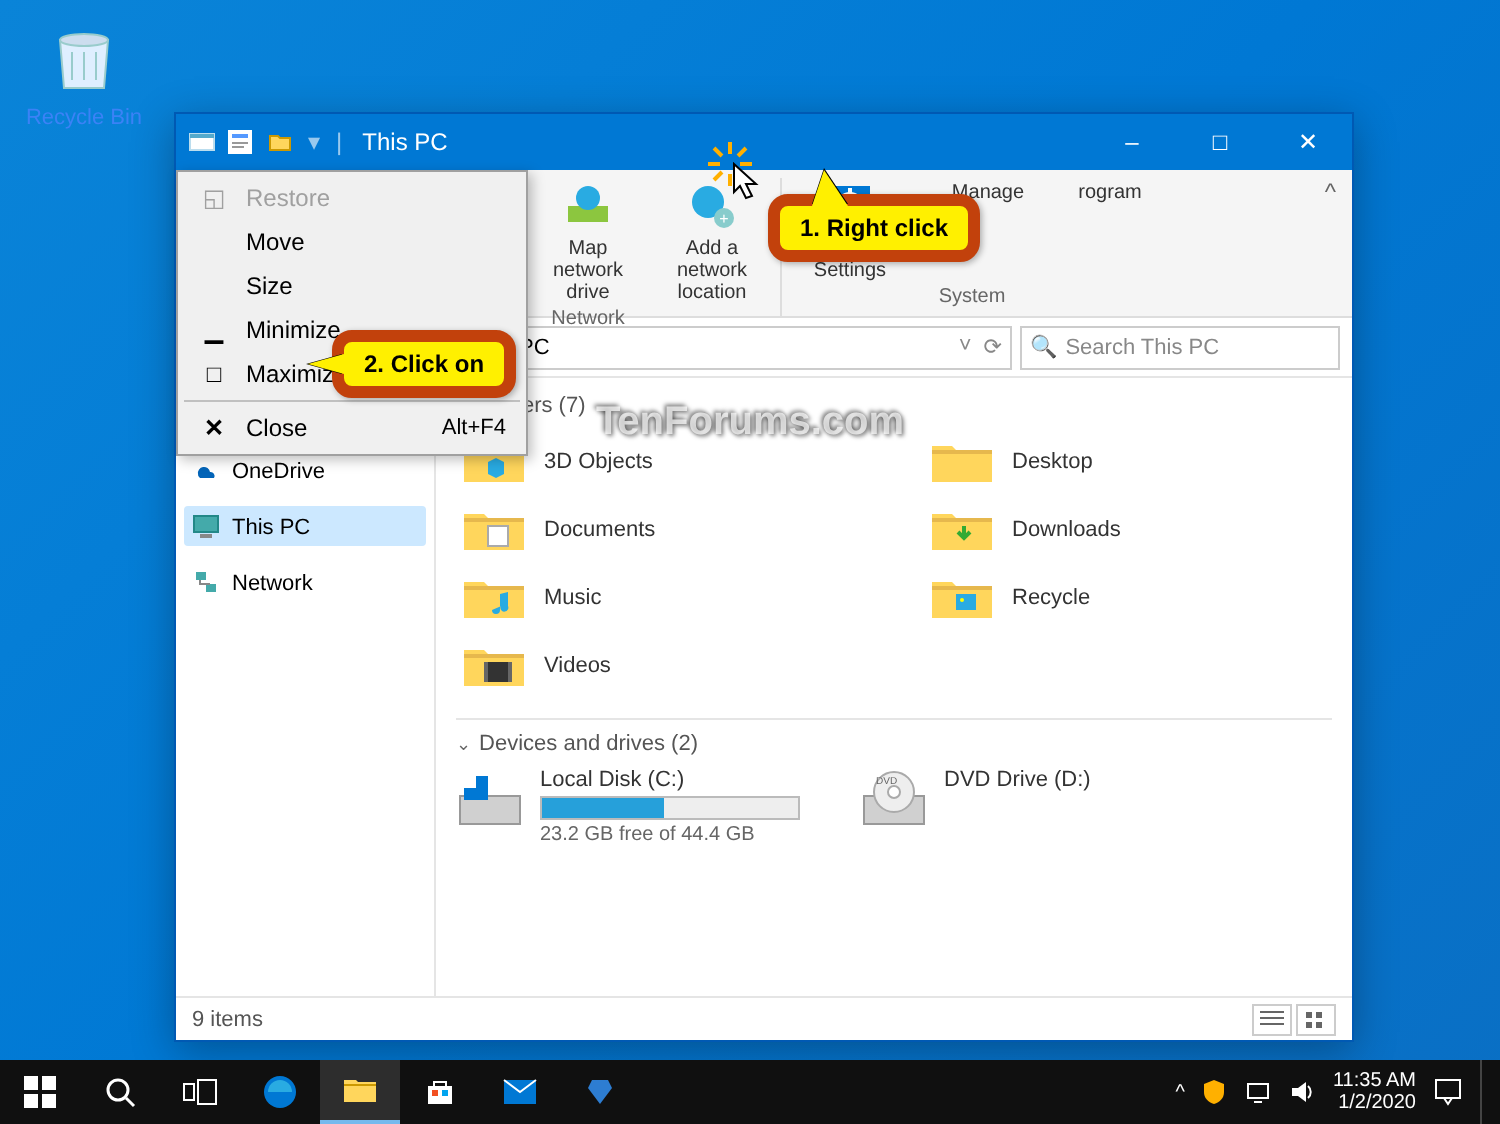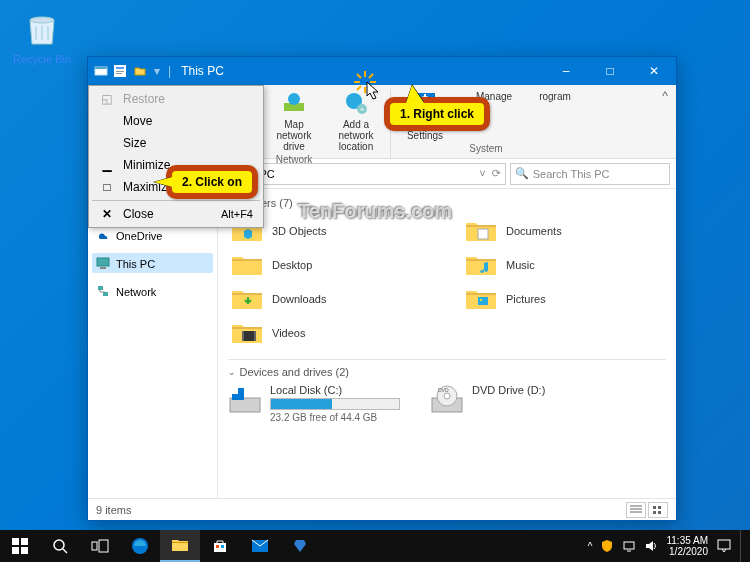--- a/index.html
+++ b/index.html
@@ -303,55 +303,55 @@
               <path d="M2 6h10l2 2h18v16H2z" fill="#ffd65c"></path>
               <path d="M2 8h30v2H2z" fill="#e6b84d"></path>
               <path d="M14 14l4-2 4 2v6l-4 2-4-2z" fill="#29abe2"></path>
             </svg>
           <span>3D Objects</span>
         </div>
         <div class="folder">
           <svg class="fic" viewBox="0 0 34 28">
               <path d="M2 6h10l2 2h18v16H2z" fill="#ffd65c"></path>
               <path d="M2 8h30v2H2z" fill="#e6b84d"></path>
+            </svg>
+          <span>Desktop</span>
+        </div>
+        <div class="folder">
+          <svg class="fic" viewBox="0 0 34 28">
+              <path d="M2 6h10l2 2h18v16H2z" fill="#ffd65c"></path>
+              <path d="M2 8h30v2H2z" fill="#e6b84d"></path>
               <rect x="14" y="12" width="10" height="10" fill="#fff" stroke="#aaa"></rect>
             </svg>
           <span>Documents</span>
         </div>
         <div class="folder">
           <svg class="fic" viewBox="0 0 34 28">
               <path d="M2 6h10l2 2h18v16H2z" fill="#ffd65c"></path>
               <path d="M2 8h30v2H2z" fill="#e6b84d"></path>
-            </svg>
-          <span>Desktop</span>
+              <path d="M18 12v6m-3-3l3 3 3-3" stroke="#3a3" stroke-width="2" fill="none"></path>
+            </svg>
+          <span>Downloads</span>
         </div>
         <div class="folder">
           <svg class="fic" viewBox="0 0 34 28">
               <path d="M2 6h10l2 2h18v16H2z" fill="#ffd65c"></path>
               <path d="M2 8h30v2H2z" fill="#e6b84d"></path>
               <path d="M16 20a2 2 0 104 0V12l4-1v7a2 2 0 11-1-1" fill="#29abe2"></path>
             </svg>
           <span>Music</span>
-        </div>
-        <div class="folder">
-          <svg class="fic" viewBox="0 0 34 28">
-              <path d="M2 6h10l2 2h18v16H2z" fill="#ffd65c"></path>
-              <path d="M2 8h30v2H2z" fill="#e6b84d"></path>
-              <path d="M18 12v6m-3-3l3 3 3-3" stroke="#3a3" stroke-width="2" fill="none"></path>
-            </svg>
-          <span>Downloads</span>
         </div>
         <div class="folder">
           <svg class="fic" viewBox="0 0 34 28">
               <path d="M2 6h10l2 2h18v16H2z" fill="#ffd65c"></path>
               <path d="M2 8h30v2H2z" fill="#e6b84d"></path>
               <rect x="14" y="12" width="10" height="8" fill="#29abe2"></rect>
               <circle cx="17" cy="15" r="1" fill="#ff0"></circle>
             </svg>
-          <span>Pictures</span>
+          <span>Recycle</span>
         </div>
         <div class="folder">
           <svg class="fic" viewBox="0 0 34 28">
               <path d="M2 6h10l2 2h18v16H2z" fill="#ffd65c"></path>
               <path d="M2 8h30v2H2z" fill="#e6b84d"></path>
               <rect x="12" y="12" width="14" height="10" fill="#333"></rect>
               <rect x="12" y="12" width="2" height="10" fill="#666"></rect>
               <rect x="24" y="12" width="2" height="10" fill="#666"></rect>
             </svg>
           <span>Videos</span>

